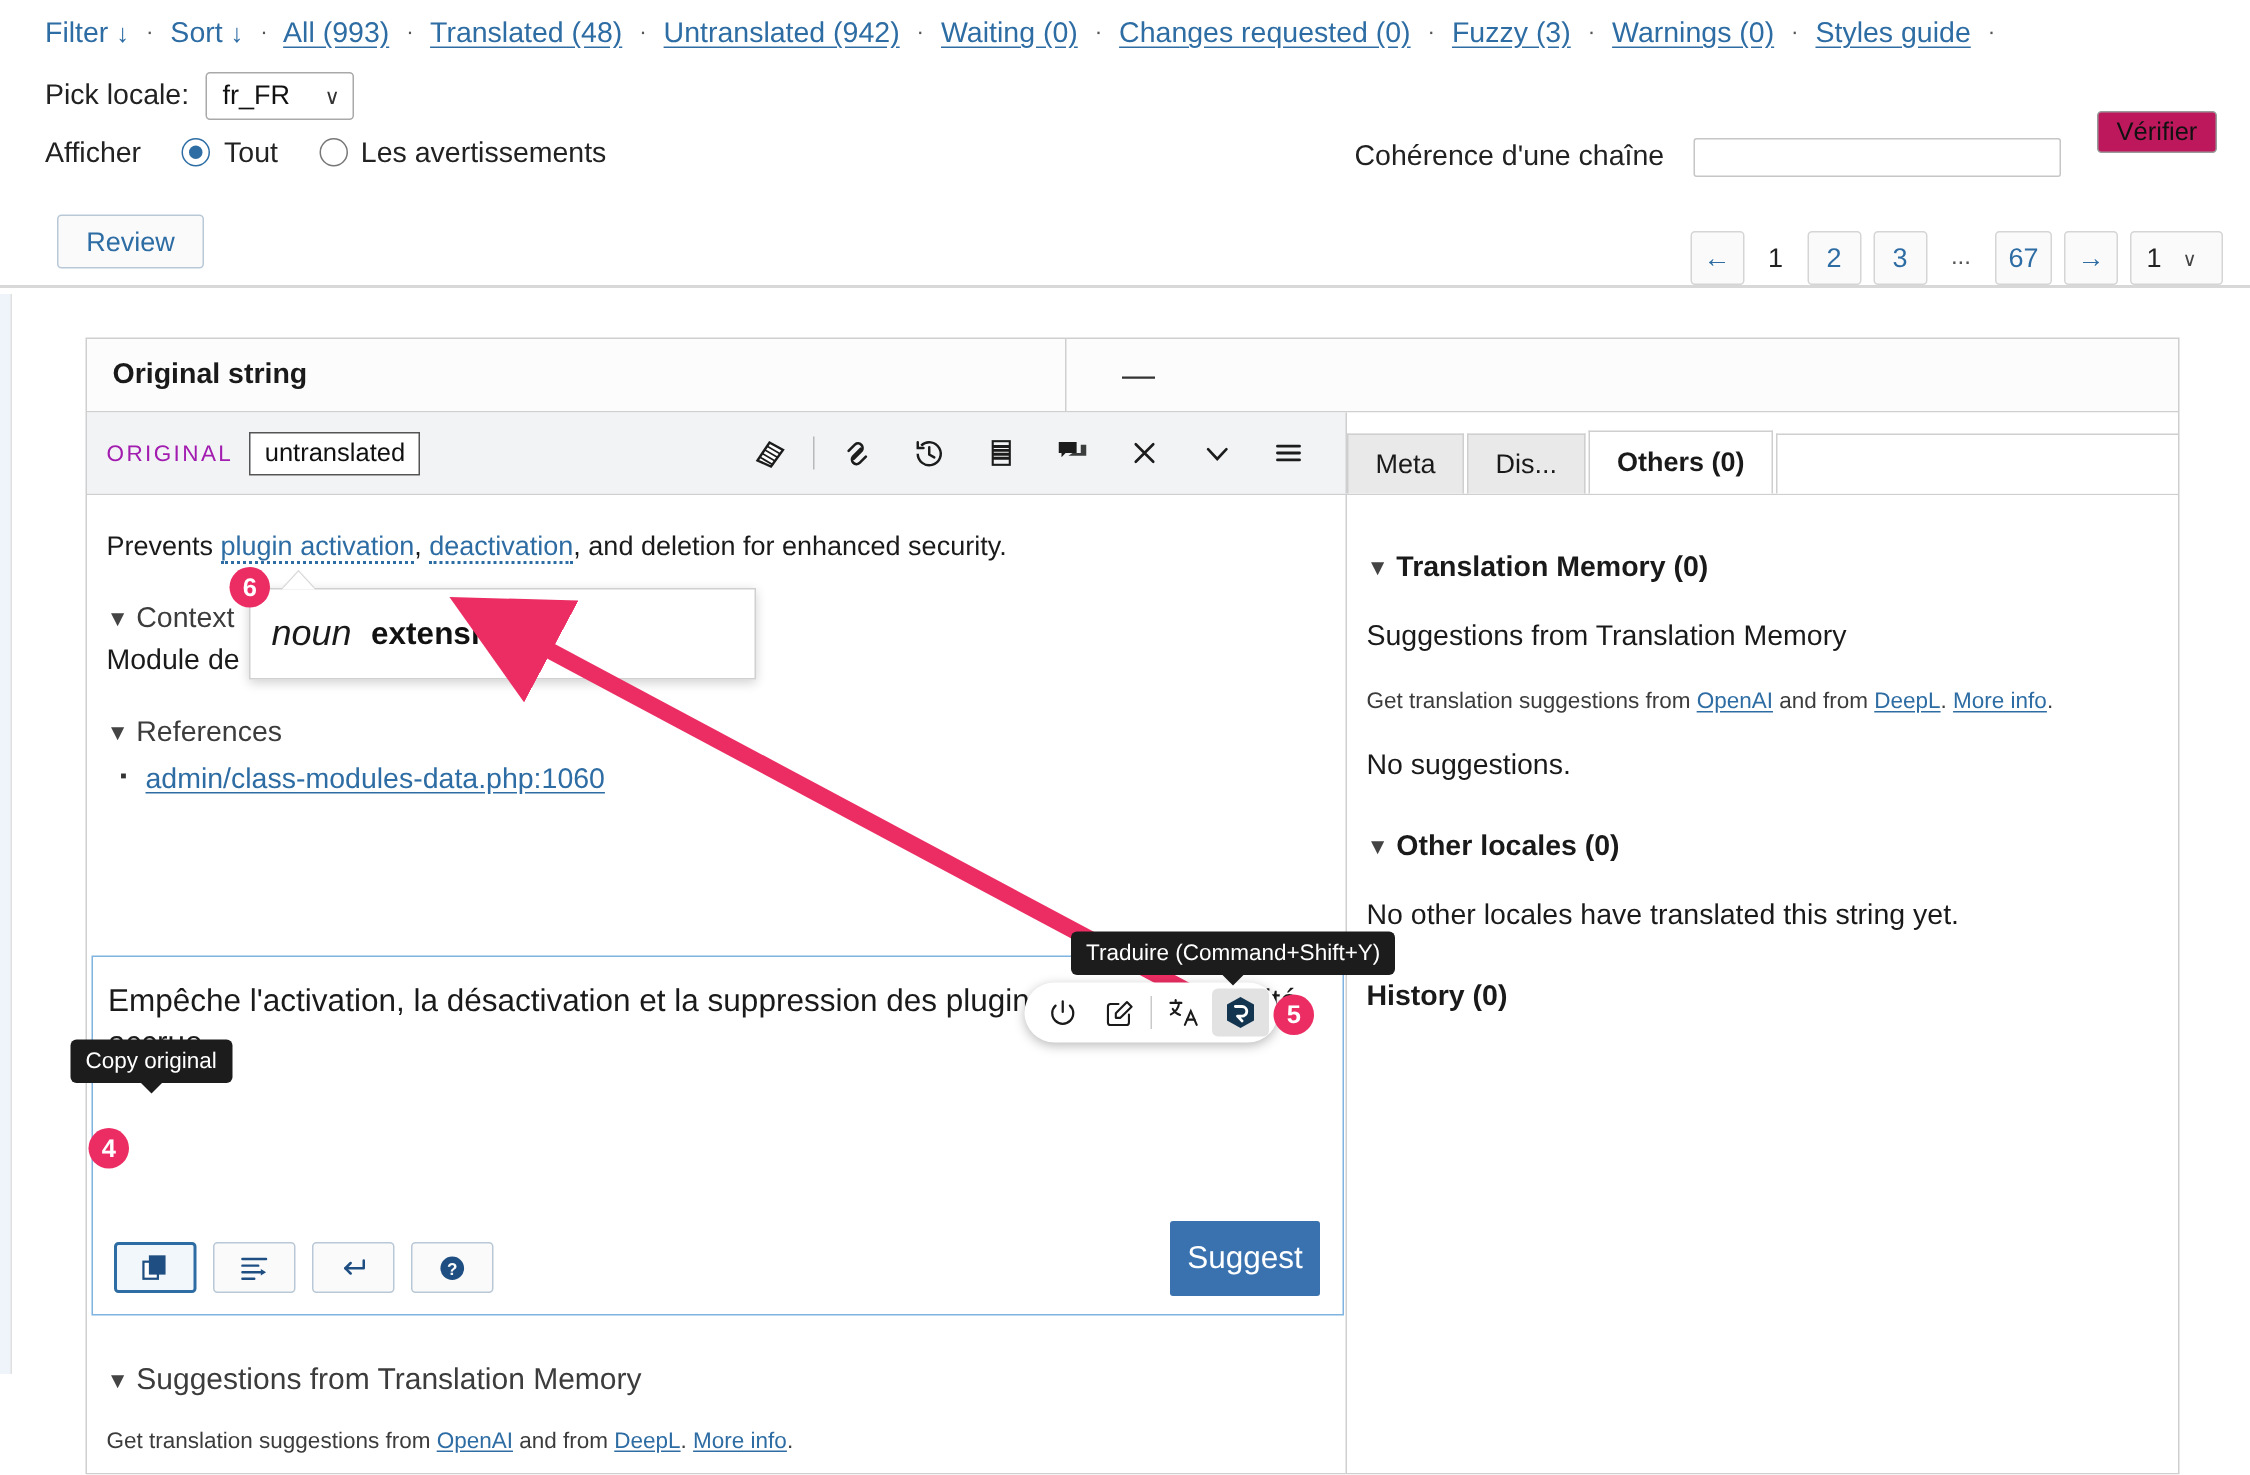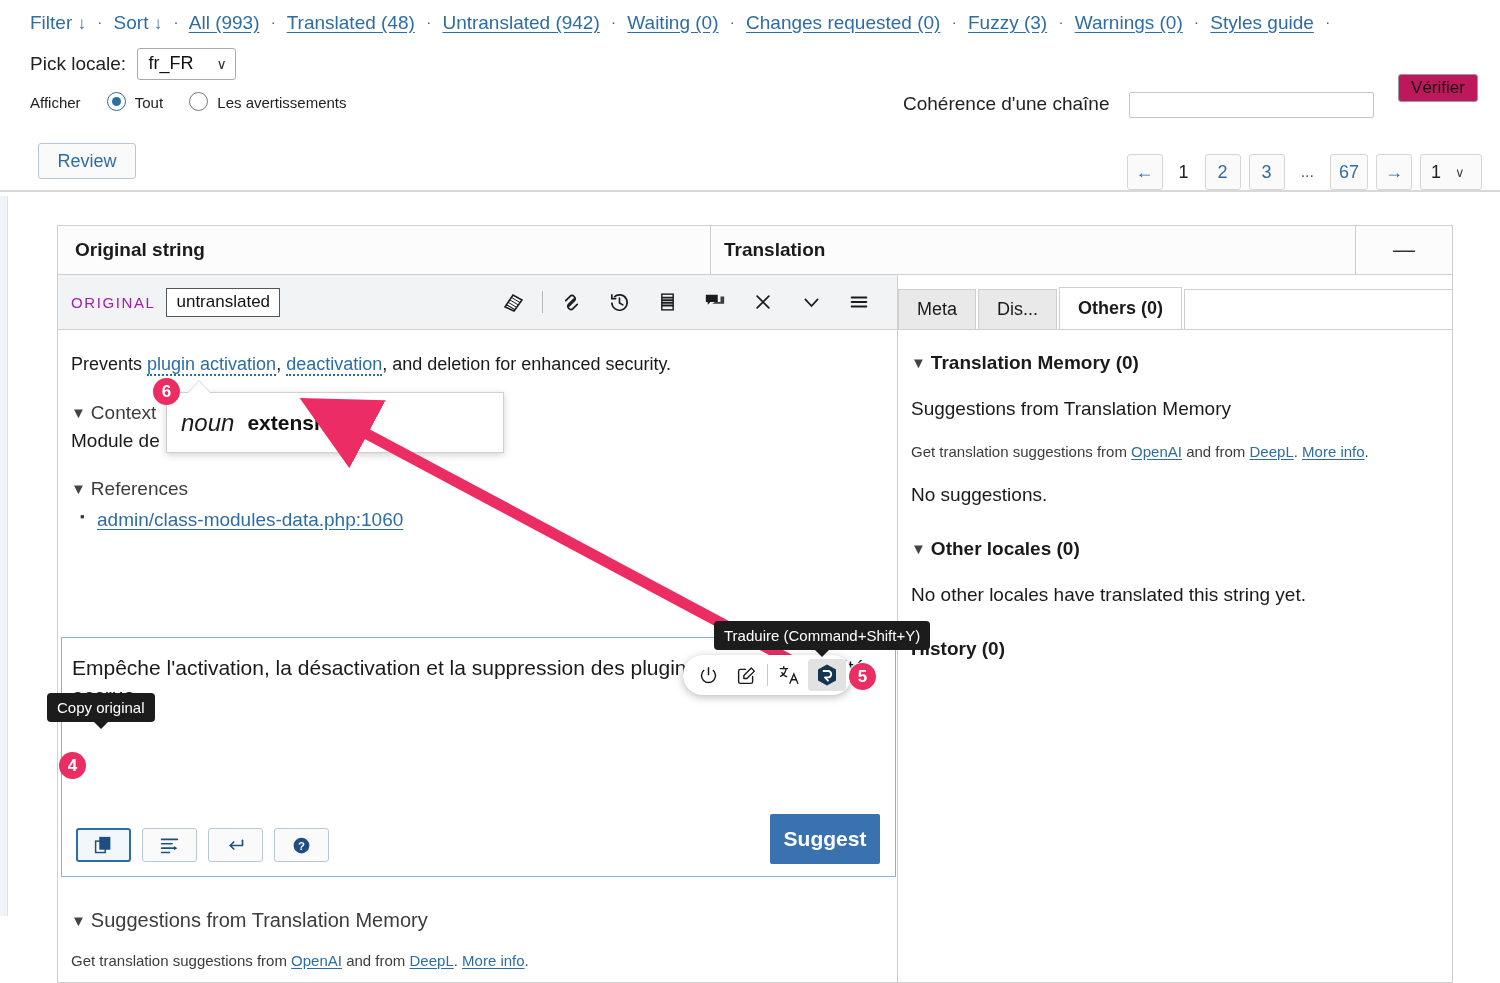--- a/index.html
+++ b/index.html
@@ -31,21 +31,21 @@
   .pickrow { position: absolute; left: 30px; top: 48px; font-size: 19px; color: #222; }
   .pickrow .lbl { vertical-align: middle; }
   .selbox {
     display: inline-block; vertical-align: middle; margin-left: 6px;
     border: 1px solid #a9a9a9; border-radius: 3px; background: #fff;
     padding: 4px 8px 5px 10px; min-width: 82px; font-size: 18px; color: #111;
     position: relative;
   }
   .selbox .chev { margin-left: 18px; font-size: 14px; color: #333; }
 
-  .showrow { position: absolute; left: 30px; top: 92px; font-size: 15px; color: #222; }
+  .showrow { position: absolute; left: 30px; top: 92px; font-size: 19px; color: #222; }
   .radio {
     display: inline-block; width: 19px; height: 19px; border-radius: 50%;
     border: 1.5px solid #777; vertical-align: -3px; margin: 0 9px 0 22px; background: #fff;
     position: relative;
   }
   .radio.on { border-color: #2e6da4; }
   .radio.on:after {
     content: ""; position: absolute; left: 4px; top: 4px; width: 9px; height: 9px;
     border-radius: 50%; background: #2e6da4;
   }
@@ -142,32 +142,32 @@
     border: 1px solid #7fb3e0; background: #fff;
   }
   .transtext { padding: 16px 20px 0 10px; font-size: 21px; color: #1a1a1a; line-height: 1.35; }
   .btnrow { position: absolute; left: 14px; bottom: 14px; display: flex; gap: 11px; }
   .ebtn {
     width: 55px; height: 34px; border: 1px solid #b9c8d6; border-radius: 3px; background: #fafafa;
     display: flex; align-items: center; justify-content: center; color: #2a5b8c; cursor: pointer;
   }
   .ebtn.sel { border: 2px solid #2e6da4; background: #f2f7fc; }
   .suggestbtn {
-    position: absolute; right: 15px; bottom: 12px; width: 110px; height: 50px;
+    position: absolute; right: 15px; bottom: 12px; width: 100px; height: 50px;
     background: #3a72b0; color: #fff; border: none; border-radius: 2px;
-    font-size: 21px; font-family: "Liberation Sans", sans-serif; cursor: pointer; font-weight: bold;
+    font-size: 21px; font-family: "Liberation Sans", sans-serif; cursor: pointer;
   }
 
   .lowersect { position: absolute; left: 0; top: 561px; width: 840px; padding: 0 20px 0 13px; }
   .lowhead { font-size: 20px; color: #3c3c3c; margin-top: 18px; }
   .lowsmall { font-size: 15px; color: #3c3c3c; margin-top: 20px; }
   .lowsmall a { color: #2e6da4; text-decoration: underline; text-underline-offset: 2px; }
 
   
-  .rhead { font-size: 19px; font-weight: bold; color: #1a1a1a; margin-top: 0; }
+  .rhead { font-size: 19px; font-weight: bold; color: #1a1a1a; margin-top: 16px; }
   .rhead .disc { font-weight: normal; }
   .rbody { font-size: 19px; color: #1a1a1a; margin-top: 24px; }
   .rsmall { font-size: 15px; color: #3c3c3c; margin-top: 23px; }
   .rsmall a { color: #2e6da4; text-decoration: underline; text-underline-offset: 2px; }
   .rnos { font-size: 19px; color: #1a1a1a; margin-top: 24px; }
   .rhead2 { font-size: 19px; font-weight: bold; color: #1a1a1a; margin-top: 32px; }
   .rindent { margin-left: 10px; }
 
   
   .glosspop {
@@ -283,21 +283,20 @@
         <span>1</span>
         <span class="chev">∨</span>
       </div>
     </div>
   </div>
 
   <div class="card">
 
     <div class="cardhead">
       <div class="h1">Original string</div>
-      <div class="h2">Translation</div>
       <div class="h3">—</div>
     </div>
 
     <div class="toolrow">
       <div class="toolleft">
         <span class="origlbl">ORIGINAL</span>
         <span class="untrans">untranslated</span>
 
         <div class="ticons">
           <div class="ticon">

